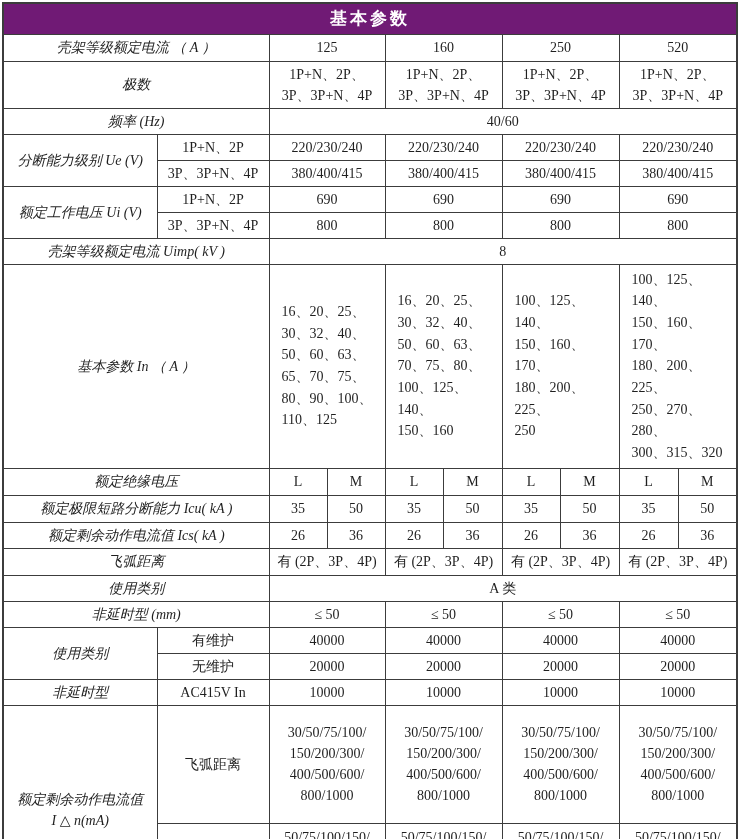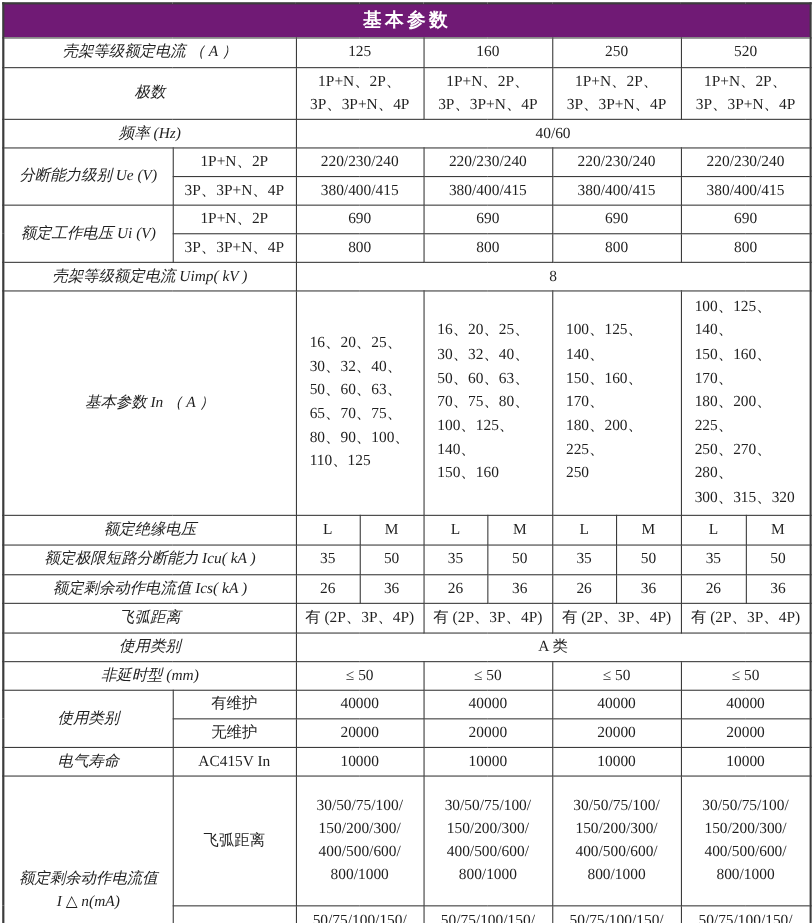--- a/index.html
+++ b/index.html
@@ -194,21 +194,21 @@
     </tr>
     <tr class="h25">
       <td>无维护</td>
       <td colspan="2">20000</td>
       <td colspan="2">20000</td>
       <td colspan="2">20000</td>
       <td colspan="2">20000</td>
     </tr>
 
     <tr class="h25">
-      <td class="lbl">电气寿命</td>
+      <td class="lbl">非延时型</td>
       <td>AC415V In</td>
       <td colspan="2">10000</td>
       <td colspan="2">10000</td>
       <td colspan="2">10000</td>
       <td colspan="2">10000</td>
     </tr>
 
     <tr class="hnd">
       <td class="lbl" rowspan="2">额定剩余动作电流值
 I △ n(mA)</td>

